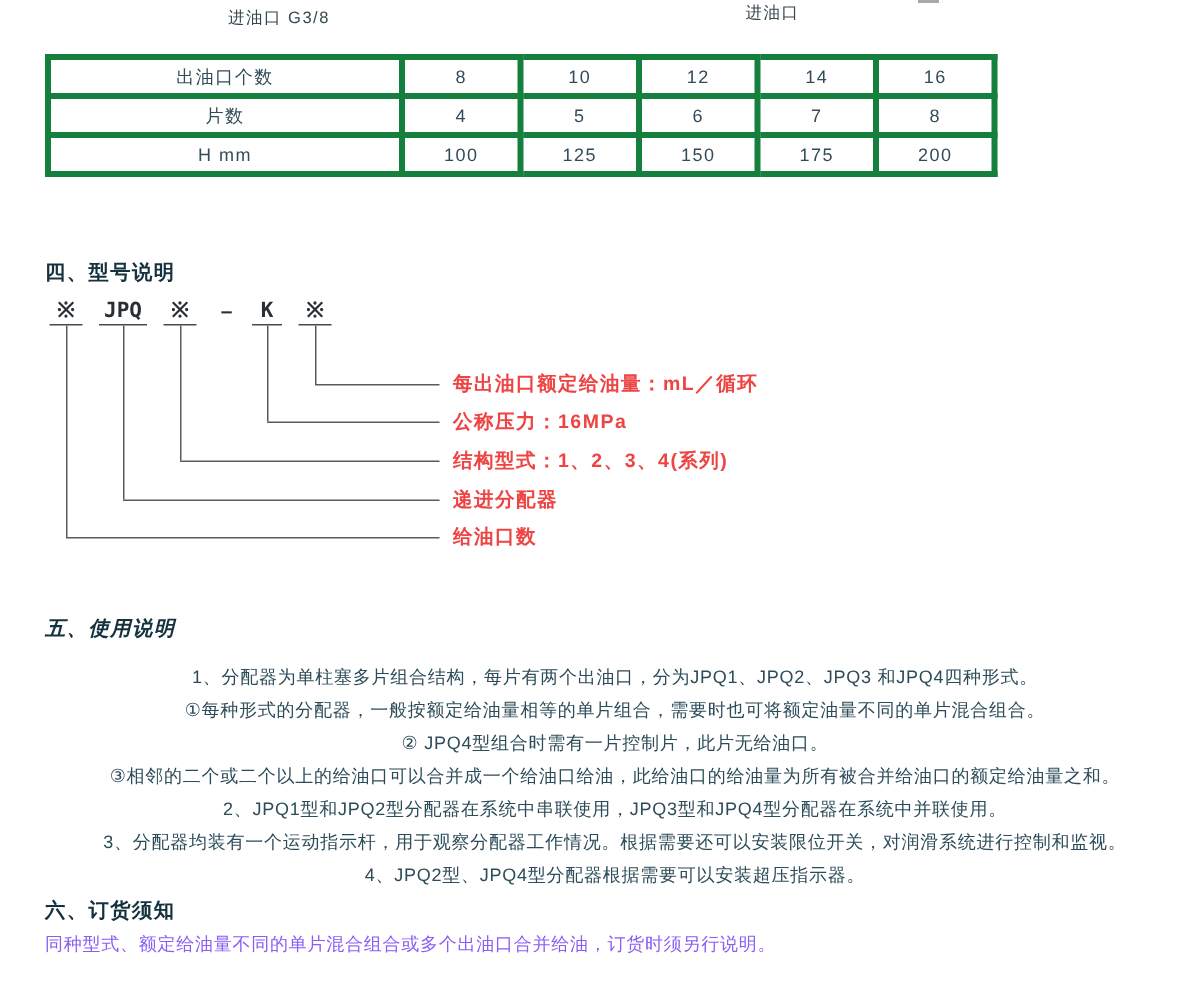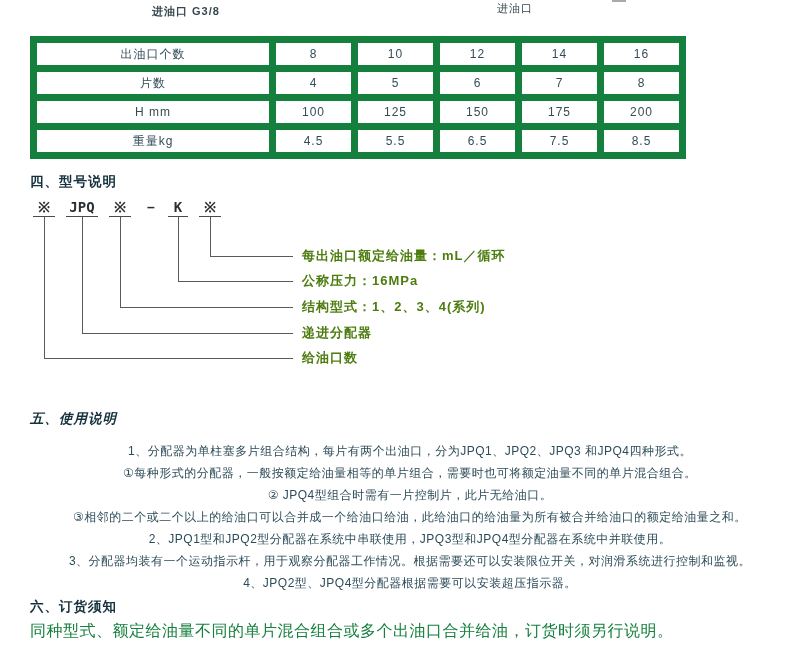--- a/index.html
+++ b/index.html
@@ -14,21 +14,21 @@
   
   .fig-label{font-size:11px;color:#37474f;letter-spacing:1px;}
   .artifact{background:#a9a9a9;}
 
   
   .spec-table{
     position:absolute;left:30px;top:36px;
     border-collapse:collapse;table-layout:fixed;
   }
   .spec-table td{
-    border:7px solid #15803d;height:22px;text-align:center;
+    border:4px solid #15803d;height:22px;text-align:center;
     font-size:12px;color:#324d59;padding:0;letter-spacing:1px;
   }
   .spec-table .c-label{width:232px;}
   .spec-table .c-val{width:75px;}
 
   
   .section-heading{
     font-size:13.5px;font-weight:bold;color:#14313d;letter-spacing:1px;
   }
 
@@ -39,41 +39,41 @@
     font-family:"DejaVu Sans Mono","Liberation Mono",monospace;
     border-bottom:1px solid #4a4a4a;line-height:17px;
   }
   .code-dash{
     top:199px;height:17px;text-align:center;
     font-size:14px;font-weight:bold;color:#2a2f33;line-height:17px;
   }
   .vline{width:1px;background:#5a5a5a;}
   .hline{height:1px;background:#5a5a5a;}
   .callout-label{
-    font-size:13px;font-weight:600;color:#4d7c0f;letter-spacing:1px;height:18px;line-height:18px;
+    font-size:13px;font-weight:600;color:#ef4444;letter-spacing:1px;height:18px;line-height:18px;
   }
 
   
   .body-lines{left:30px;top:440px;width:760px;}
   .body-line{
     font-size:12px;line-height:22px;height:22px;color:#2d4c59;
     letter-spacing:0.5px;white-space:nowrap;text-align:center;
   }
   .order-line{
-    font-size:16px;color:#15803d;letter-spacing:0.5px;white-space:nowrap;
+    font-size:12px;color:#8b5cf6;letter-spacing:0.5px;white-space:nowrap;
   }
 </style>
 </head>
 <body>
 
 <div class="page">
 
   <div class="abs artifact" style="left:612px;top:0;width:14px;height:2px;"></div>
 
-  <div class="abs fig-label nowrap" style="left:152px;top:4px;font-weight:bold;">进油口 G3/8</div>
+  <div class="abs fig-label nowrap" style="left:152px;top:4px;">进油口 G3/8</div>
   <div class="abs fig-label nowrap" style="left:497px;top:1px;">进油口</div>
 
   <table class="spec-table">
     <tbody>
         <tr>
       <td class="c-label">出油口个数</td>
       <td class="c-val">8</td>
       <td class="c-val">10</td>
       <td class="c-val">12</td>
       <td class="c-val">14</td>
@@ -87,28 +87,20 @@
       <td class="c-val">7</td>
       <td class="c-val">8</td>
     </tr>
     <tr>
       <td class="c-label">H mm</td>
       <td class="c-val">100</td>
       <td class="c-val">125</td>
       <td class="c-val">150</td>
       <td class="c-val">175</td>
       <td class="c-val">200</td>
-    </tr>
-    <tr>
-      <td class="c-label">重量kg</td>
-      <td class="c-val">4.5</td>
-      <td class="c-val">5.5</td>
-      <td class="c-val">6.5</td>
-      <td class="c-val">7.5</td>
-      <td class="c-val">8.5</td>
     </tr>
   </tbody>
     </table>
 
   <div class="abs section-heading nowrap" style="left:30px;top:173px;">四、型号说明</div>
 
   <div class="abs code-part" style="left:33px;width:22px;">※</div>
   <div class="abs code-part" style="left:66px;width:32px;">JPQ</div>
   <div class="abs code-part" style="left:109px;width:22px;">※</div>
   <div class="abs code-dash" style="left:144px;width:14px;">–</div>

